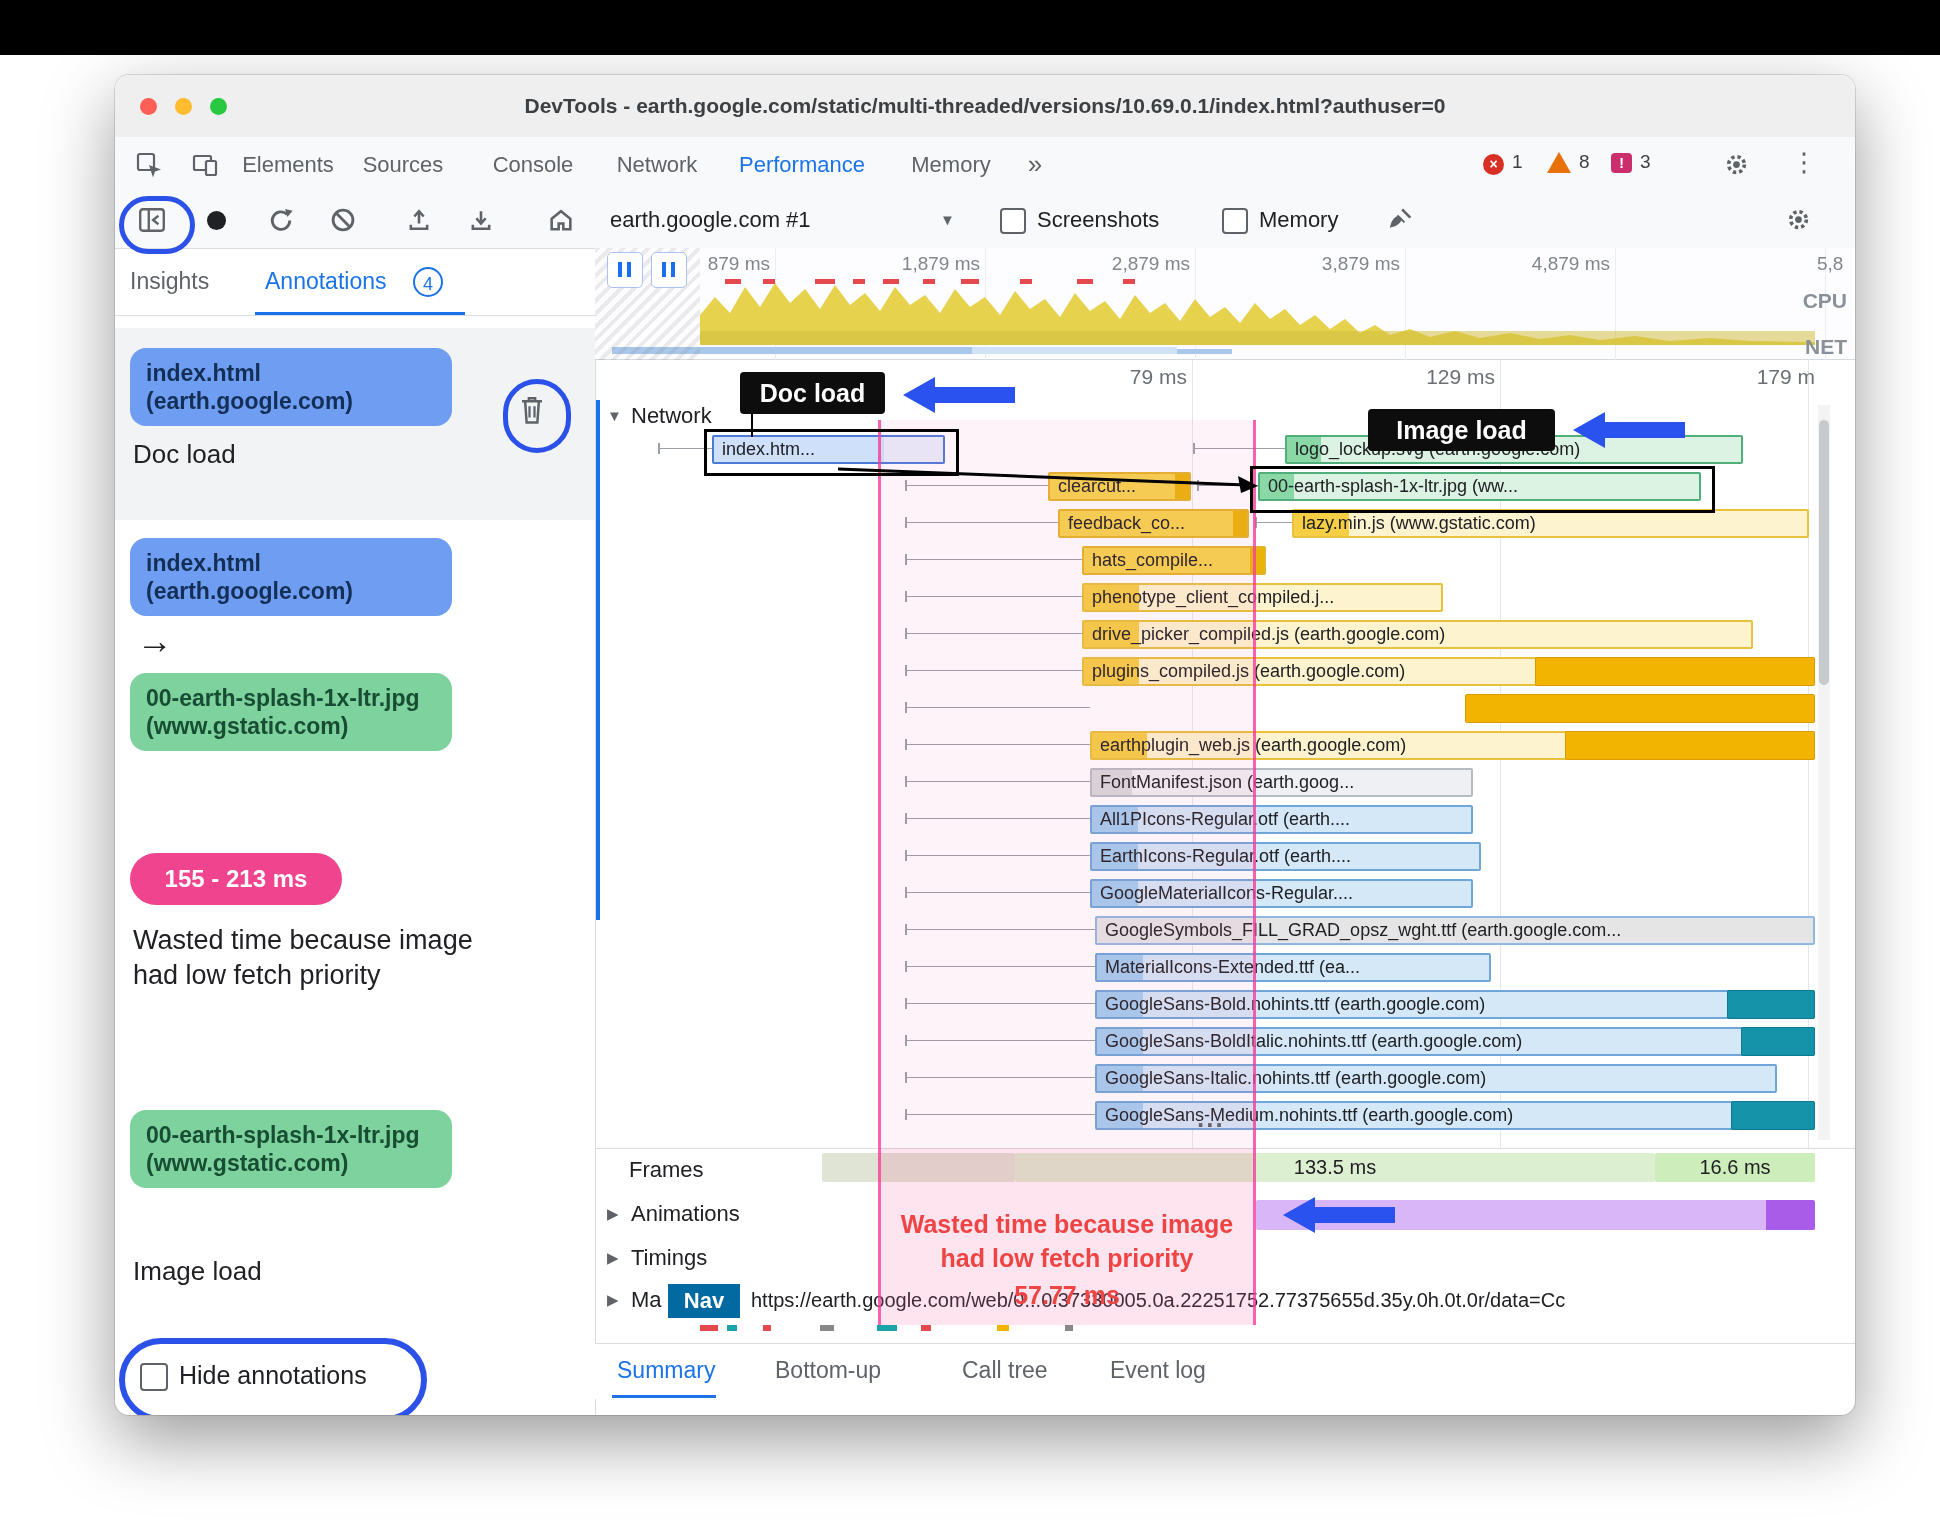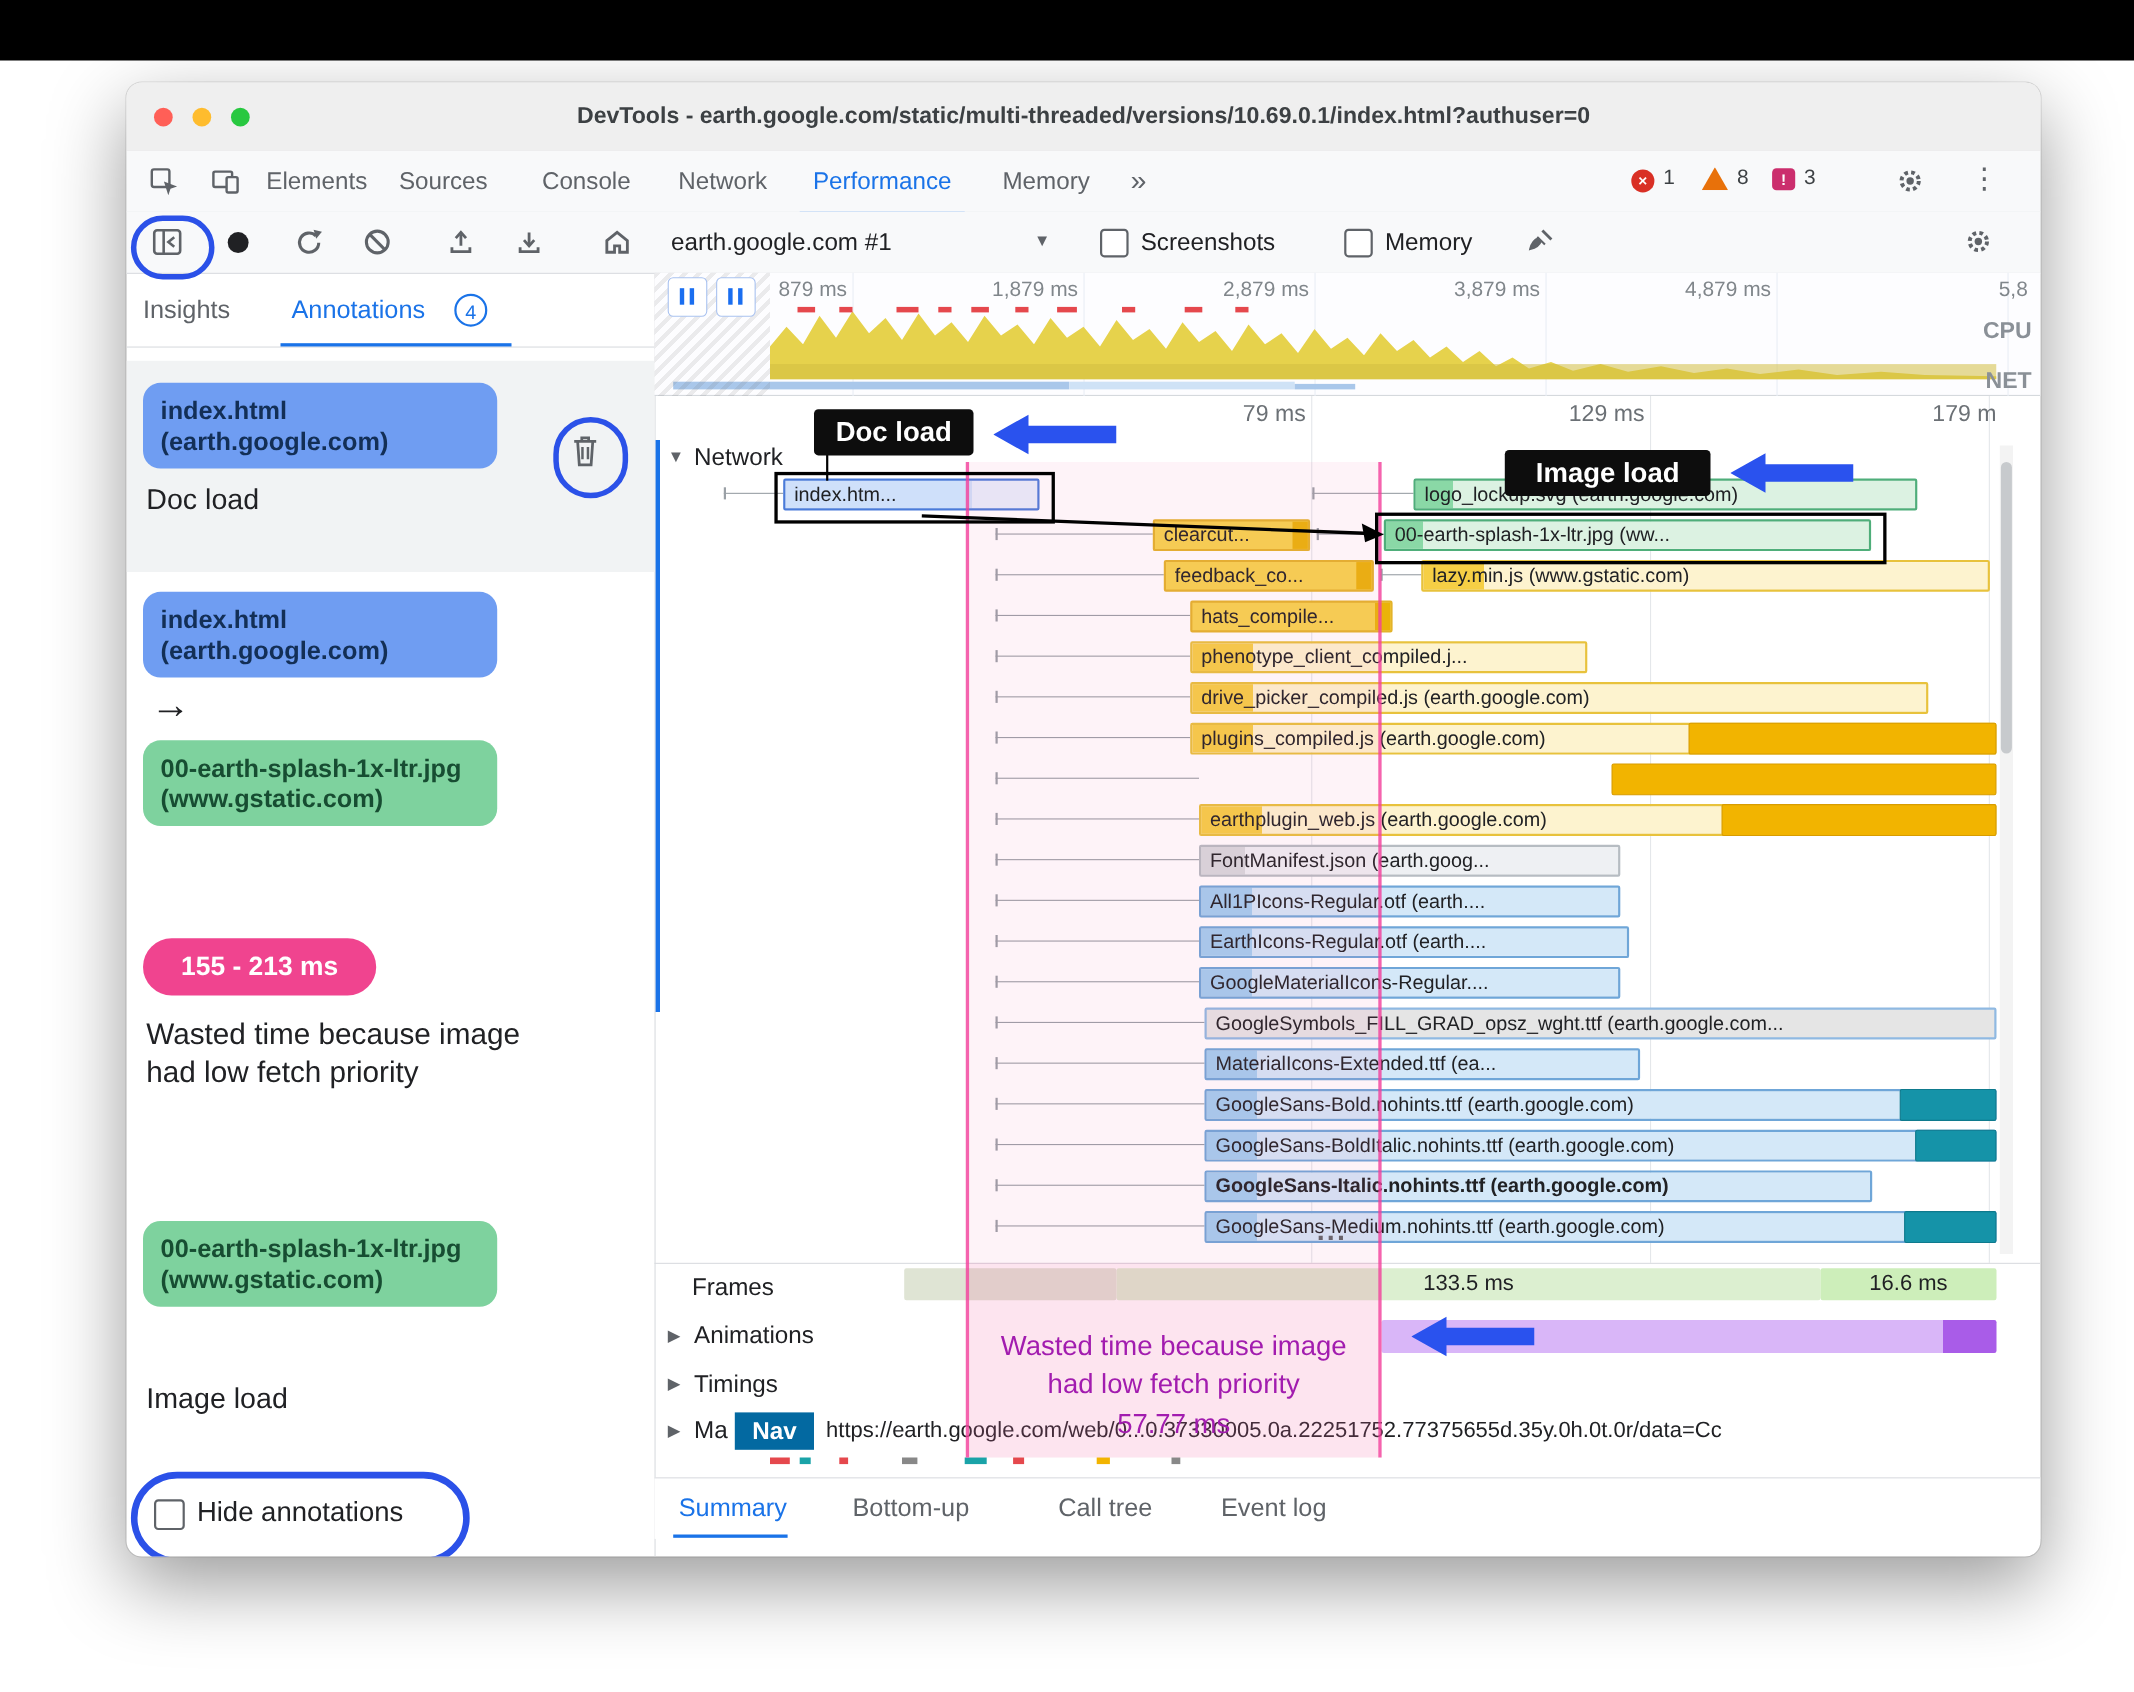--- a/index.html
+++ b/index.html
@@ -49,21 +49,21 @@
   .tail-teal{background:#1593a8;border:1px solid #0e7a8d;}
   .whisker{position:absolute;height:0;border-top:1.6px solid #9aa0a6;}
   .wtick{position:absolute;width:2px;height:11px;background:#9aa0a6;}
   .req-box{position:absolute;border:3.5px solid #000;background:transparent;}
   .blklabel{position:absolute;background:#0d0d0d;color:#fff;font-weight:700;font-size:25px;text-align:center;border-radius:4px;}
   .bluearrow{position:absolute;}
   .framebar{position:absolute;height:29px;font-size:20px;line-height:29px;text-align:center;color:#202124;border-radius:2px;}
   .trklab{position:absolute;font-size:22px;color:#202124;white-space:nowrap;}
   .tri{position:absolute;font-size:15px;color:#5f6368;}
   .btab{position:absolute;top:1268px;height:55px;line-height:55px;font-size:23px;color:#5f6368;}
-  .pinktxt{position:absolute;left:763px;width:378px;text-align:center;font-size:25px;color:#a21caf;font-weight:400;}
+  .pinktxt{position:absolute;left:763px;width:378px;text-align:center;font-size:25px;color:#ef4444;font-weight:700;}
   svg.ic{display:block;}
 </style>
 </head>
 <body>
 
 <div class="page">
   <div class="a" style="left:0;top:0;width:1940px;height:55px;background:#000;"></div>
 
   <div class="window">
 
@@ -321,21 +321,21 @@
         <div class="whisker" style="left: 790px; top: 928px; width: 190px;"></div>
         <div class="wtick" style="left: 790px; top: 923px;"></div>
         <div class="bar font" style="left: 980px; top: 915px; width: 720px;">GoogleSans-Bold.nohints.ttf (earth.google.com)</div>
         <div class="tailseg tail-teal" style="left: 1612px; top: 915px; width: 88px;"></div>
         <div class="whisker" style="left: 790px; top: 965px; width: 190px;"></div>
         <div class="wtick" style="left: 790px; top: 960px;"></div>
         <div class="bar font" style="left: 980px; top: 952px; width: 720px;">GoogleSans-BoldItalic.nohints.ttf (earth.google.com)</div>
         <div class="tailseg tail-teal" style="left: 1626px; top: 952px; width: 74px;"></div>
         <div class="whisker" style="left: 790px; top: 1002px; width: 190px;"></div>
         <div class="wtick" style="left: 790px; top: 997px;"></div>
-        <div class="bar font" style="left: 980px; top: 989px; width: 607px; font-weight: bold;">GoogleSans-Italic.nohints.ttf (earth.google.com)</div>
+        <div class="bar font" style="left: 980px; top: 989px; width: 682px;">GoogleSans-Italic.nohints.ttf (earth.google.com)</div>
         <div class="whisker" style="left: 790px; top: 1039px; width: 190px;"></div>
         <div class="wtick" style="left: 790px; top: 1034px;"></div>
         <div class="bar font" style="left: 980px; top: 1026px; width: 720px;">GoogleSans-Medium.nohints.ttf (earth.google.com)</div>
         <div class="tailseg tail-teal" style="left: 1616px; top: 1026px; width: 84px;"></div>
       </div>
 
     <div class="a" style="left:1082px;top:1028px;font-size:26px;font-weight:700;color:#5f6368;letter-spacing:2px;z-index:3;">...</div>
     <div class="a" style="left:480px;top:1073px;width:1260px;height:1px;background:#dadce0;"></div>
 
     <div class="trklab" style="left:514px;top:1082px;">Frames</div>

